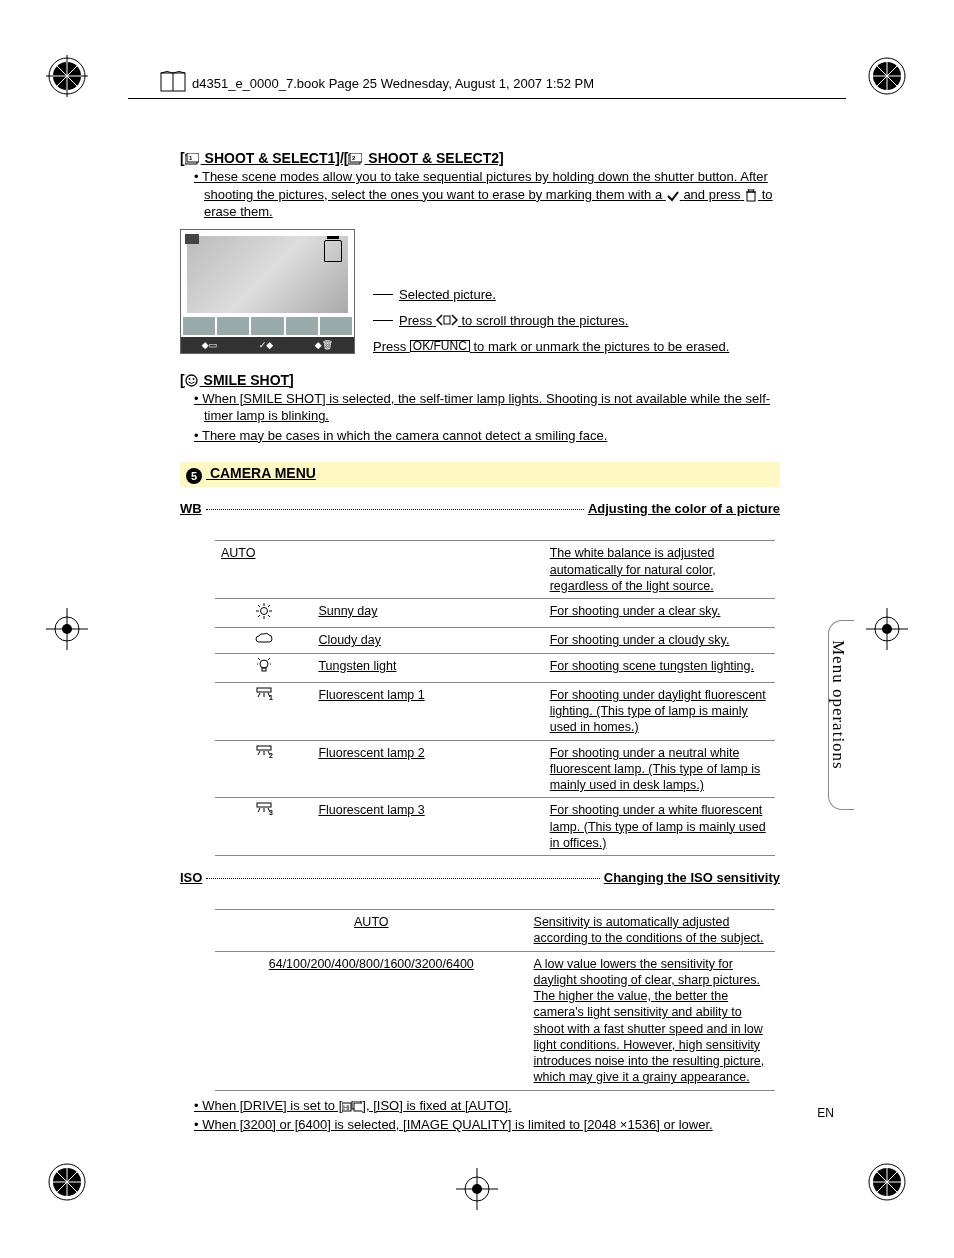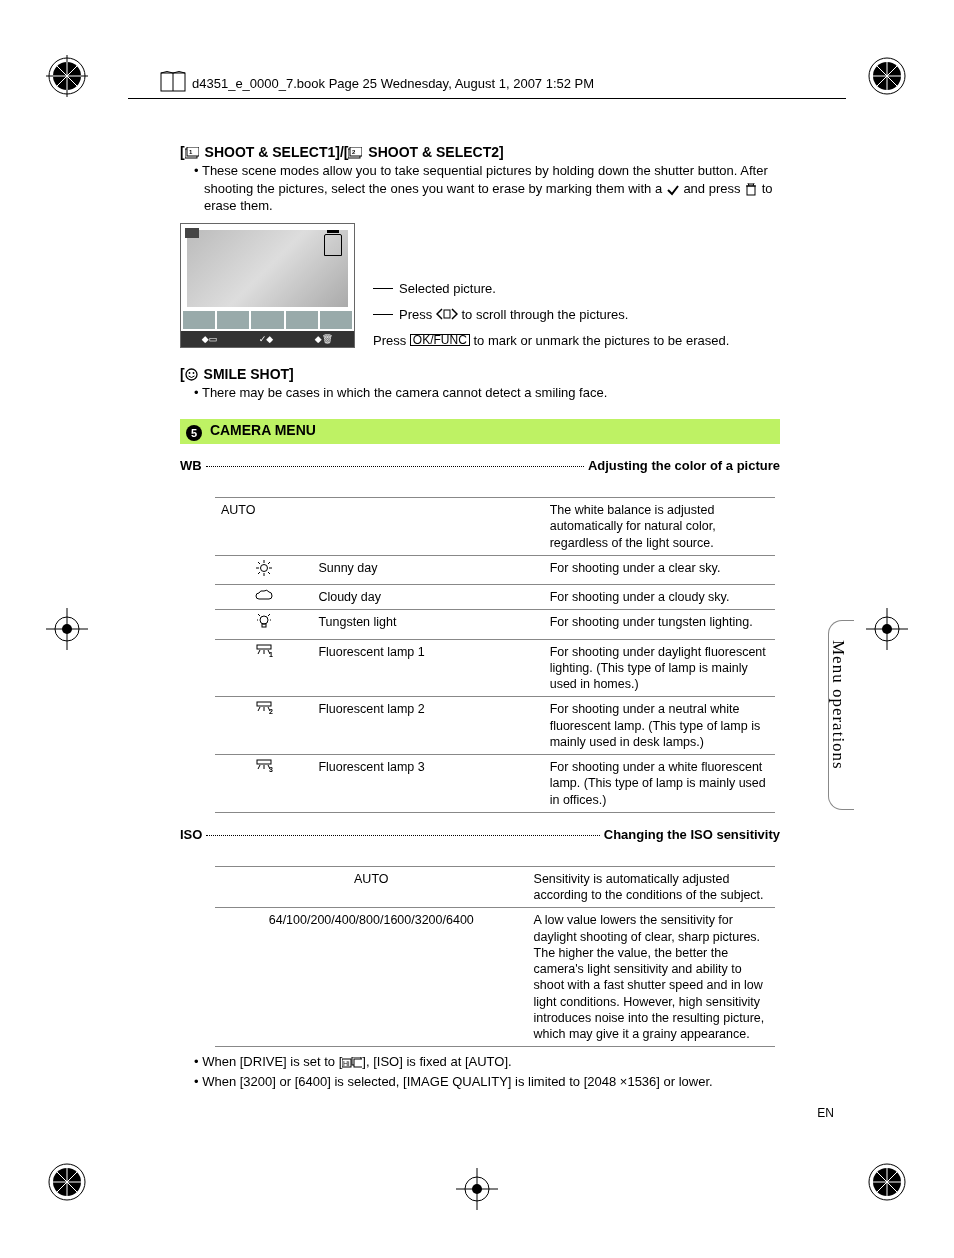--- a/index.html
+++ b/index.html
@@ -41,23 +41,24 @@
     left: 192px;
     font-size: 13px;
   }
   .header-icon {
     position: absolute;
     top: 70px;
     left: 160px;
   }
   .content {
     position: absolute;
-    top: 134px;
+    top: 140px;
     left: 180px;
     width: 600px;
+    text-decoration: underline;
   }
   .section-title {
     font-weight: bold;
     font-size: 14px;
     margin-top: 10px;
   }
   .section-title .icon { vertical-align: -2px; margin-right:2px;}
   .bullet {
     padding-left: 18px;
     text-indent: -10px;
@@ -93,21 +94,21 @@
   }
   .thumb-del {
     position:absolute; top:10px; right:12px; width:18px; height:22px;
     border:1.5px solid #000; border-radius:2px 2px 0 0;
   }
   .thumb-del::before{content:""; position:absolute; top:-5px; left:2px; right:2px; height:3px; background:#000;}
   .fig-annot { display:flex; flex-direction:column; gap:11px; justify-content:flex-end; padding-top:10px; font-size:13px;}
   .fig-annot > div { display:flex; align-items:center; }
   .inline-icon { display:inline-block; vertical-align:-3px; }
   .camera-menu-bar {
-    background: #bef264;
+    background: #fef9c3;
     padding: 3px 6px;
     font-weight: bold;
     font-size: 14px;
     margin-top: 18px;
   }
   .camera-menu-bar .num {
     display:inline-block; width:16px;height:16px;border-radius:50%;
     background:#000;color:#fff;text-align:center;line-height:16px;font-size:11px;
     vertical-align:-2px; margin-right:4px;
   }
@@ -349,20 +350,21 @@
 
     <div class="section-title" style="margin-top:18px">
       [<svg class="icon" width="13" height="13">
           <circle cx="6.5" cy="6.5" r="5.5" fill="none" stroke="#000" stroke-width="1.3"></circle>
           <circle cx="4.5" cy="5" r="0.9" fill="#000"></circle>
           <circle cx="8.5" cy="5" r="0.9" fill="#000"></circle>
           <path d="M3.5 8 Q6.5 11 9.5 8" fill="none" stroke="#000"></path>
         </svg>
       SMILE SHOT]
     </div>
+    <div class="bullet">When [SMILE SHOT] is selected, the self-timer lamp lights. Shooting is not available while the self-timer lamp is blinking.</div>
     <div class="bullet">There may be cases in which the camera cannot detect a smiling face.</div>
 
     <div class="camera-menu-bar">
       <span class="num">5</span>
       <span>CAMERA MENU</span>
     </div>
 
     <div class="dotted-row">
       <span>WB</span>
       <span class="dots"></span>
@@ -403,21 +405,21 @@
                 <circle cx="7" cy="6" r="4" fill="none" stroke="#000"></circle>
                 <rect x="5" y="10" width="4" height="3" fill="none" stroke="#000"></rect>
                 <g stroke="#000">
                   <line x1="1" y1="6" x2="-1" y2="6"></line>
                   <line x1="13" y1="6" x2="15" y2="6"></line>
                   <line x1="3" y1="2" x2="1" y2="0"></line>
                   <line x1="11" y1="2" x2="13" y2="0"></line>
                 </g>
               </svg></td>
         <td>Tungsten light</td>
-            <td>For shooting under tungsten lighting.</td>
+            <td>For shooting scene tungsten lighting.</td>
           </tr>
       <tr>
         <td><svg width="18" height="14">
                 <rect x="2" y="1" width="14" height="4" fill="none" stroke="#000"></rect>
                 <g stroke="#000">
                   <line x1="5" y1="6" x2="3" y2="10"></line>
                   <line x1="9" y1="6" x2="9" y2="10"></line>
                   <line x1="13" y1="6" x2="15" y2="10"></line>
                 </g>
                 <text x="14" y="13" font-size="7" font-weight="bold">1</text>

